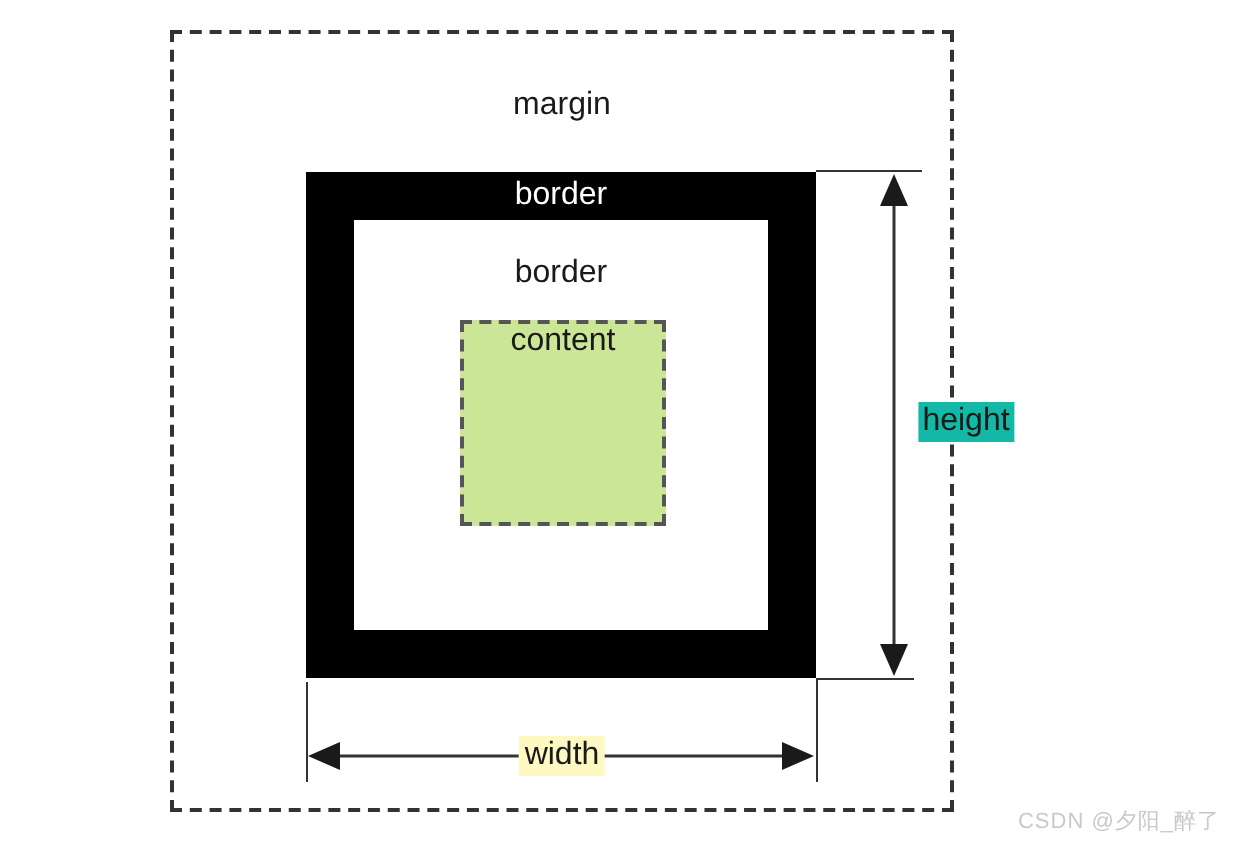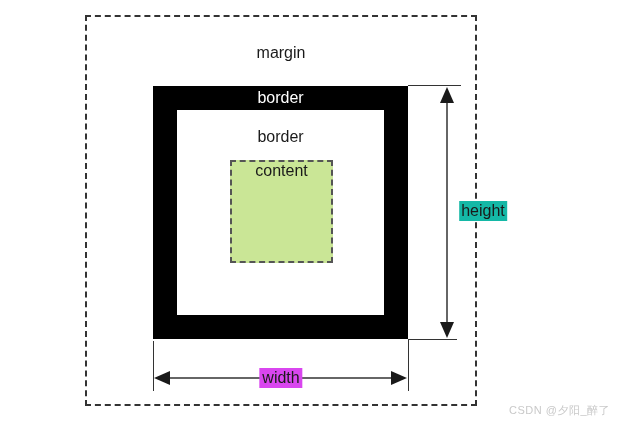--- a/index.html
+++ b/index.html
@@ -96,21 +96,21 @@
     top: 201px;
     transform: translateX(-50%);
     background: #14b8a6;
     padding: 0 2px;
     margin-left: 36px;
   }
   .width-label {
     left: 281px;
     top: 368px;
     transform: translateX(-50%);
-    background: #d946ef;
+    background: #fef9c3;
     padding: 0 3px;
   }
 
   .dims {
     left: 0;
     top: 0;
     pointer-events: none;
   }
 
   .watermark {

